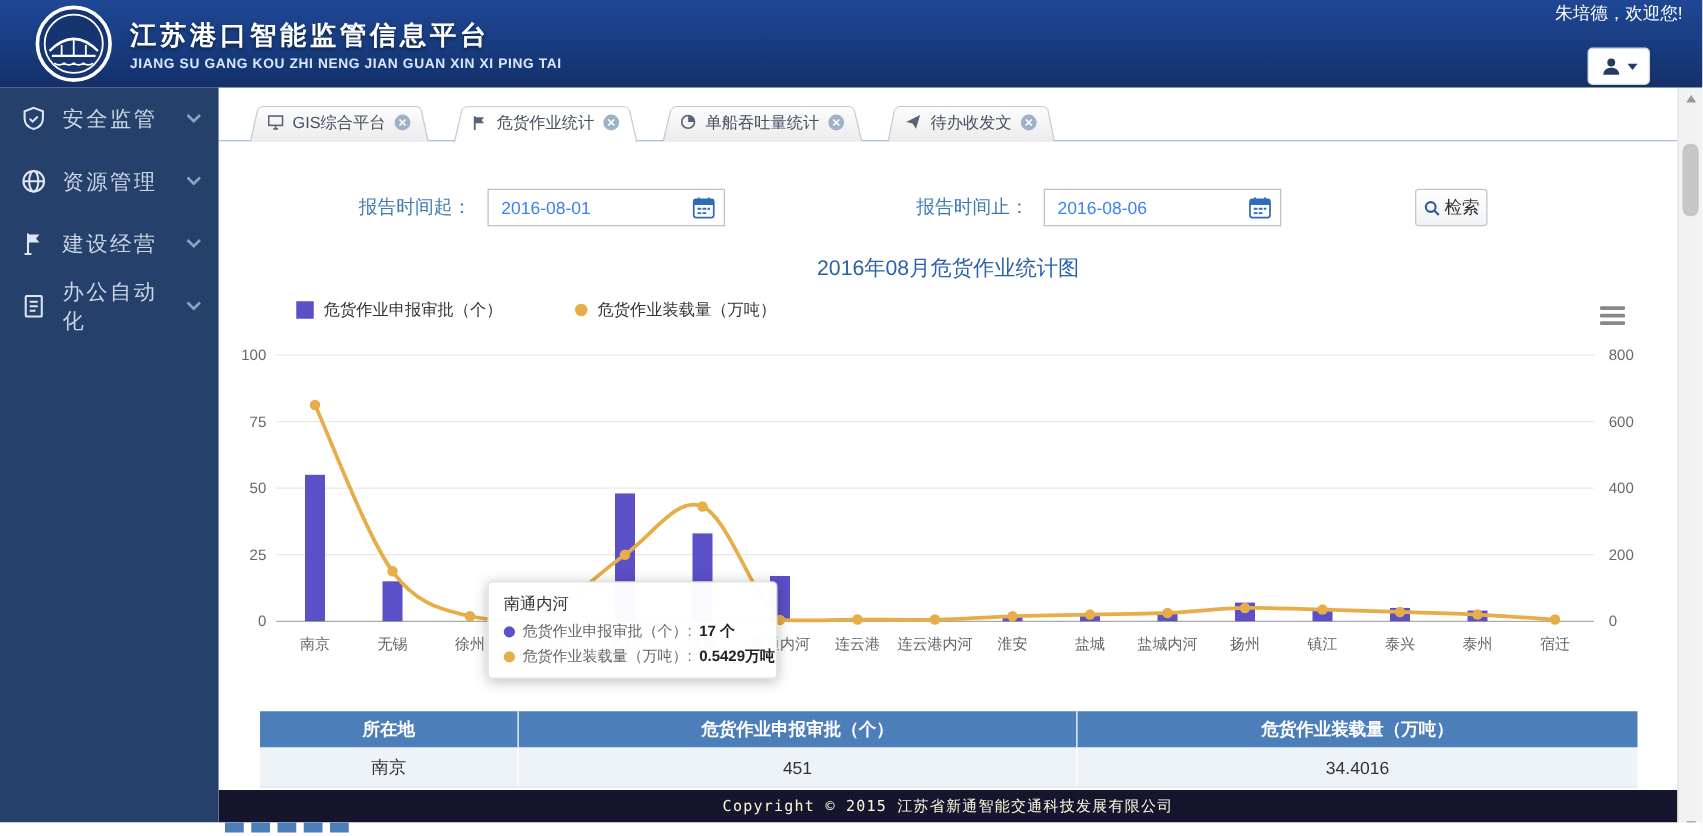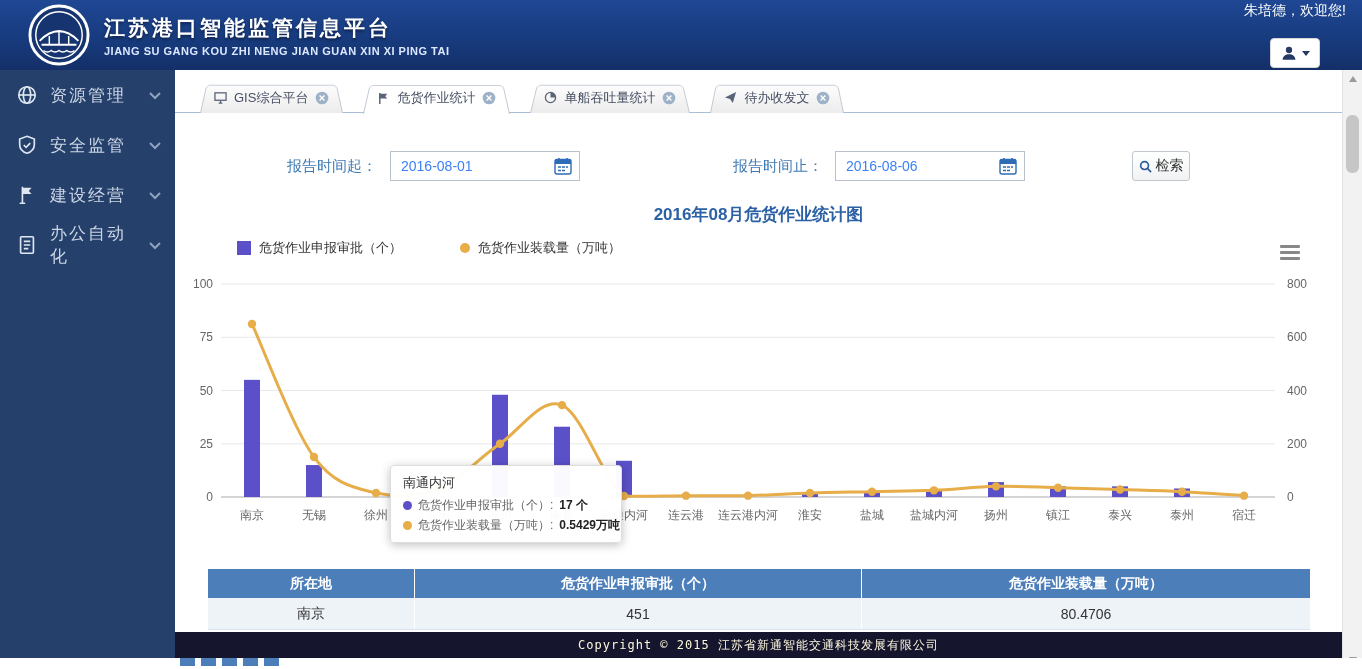--- a/index.html
+++ b/index.html
@@ -48,21 +48,21 @@
   .f-label.l1 { left:112px; } .f-label.l2 { left:558px; }
   .date-input { position:absolute; top:0; height:30px; width:190px; border:1px solid #b9c2cb; background:#fff; display:flex; align-items:center; }
   .date-input.d1 { left:215px; } .date-input.d2 { left:660px; }
   .date-value { flex:1; padding-left:10px; font-size:14px; color:#3b82f6; }
   .cal-btn { width:32px; height:28px; display:flex; align-items:center; justify-content:center; cursor:pointer; }
   .search-btn { position:absolute; left:957px; top:0; width:58px; height:30px; border:1px solid #c0c6cc; border-radius:3px;
     background:linear-gradient(#ffffff,#f0f2f4); display:flex; align-items:center; justify-content:center; gap:4px;
     font-size:14px; color:#333; cursor:pointer; }
 
   
-  .chart-title { margin-top:22px; text-align:center; font-size:17px; font-weight:bold; color:#2c61a5; }
+  .chart-title { margin-top:22px; text-align:center; font-size:17px; font-weight:normal; color:#2c61a5; }
   .legend { margin-top:14px; margin-left:62px; display:flex; gap:58px; align-items:center; height:16px; }
   .legend-item { display:flex; align-items:center; gap:8px; font-size:13px; color:#333; cursor:pointer; }
   .sw-bar { width:14px; height:14px; background:#5b50c8; }
   .sw-dot { width:10px; height:10px; border-radius:50%; background:#e6ad49; }
   .toolbox { position:absolute; right:42px; top:172px; width:20px; cursor:pointer; }
   .toolbox div { height:3px; background:#888; margin:3px 0; border-radius:1px; }
 
   
   .chart-wrap { position:relative; margin:20px 0 0 18px; width:1150px; height:250px; }
   .chart-wrap svg text.ax { font-size:12px; fill:#666; }
@@ -122,37 +122,37 @@
           <path d="M3.5 21c0-4.8 3.9-7.4 8.5-7.4s8.5 2.6 8.5 7.4z"></path>
       </svg>
       <span class="caret"></span>
     </div>
   </div>
 </div>
 
 <div class="sidebar">
   <div class="side-item">
     <svg width="22" height="22" viewBox="0 0 24 24" fill="none" stroke="#dfe7f2" stroke-width="1.8">
+      <path d="M12 2.5l8 3v6c0 5-3.5 8.2-8 9.5-4.5-1.3-8-4.5-8-9.5v-6z"></path>
+        <path d="M8.5 12l2.5 2.5 4.5-4.5"></path>
+    </svg>
+    <span class="side-label">安全监管</span>
+    <span class="side-chev">
+      <svg width="12" height="8" viewBox="0 0 12 8" fill="none" stroke="currentColor" stroke-width="2">
+          <path d="M1 1l5 5 5-5"></path>
+        </svg>
+    </span>
+  </div>
+  <div class="side-item">
+    <svg width="22" height="22" viewBox="0 0 24 24" fill="none" stroke="#dfe7f2" stroke-width="1.8">
       <circle cx="12" cy="12" r="9"></circle>
         <ellipse cx="12" cy="12" rx="4" ry="9"></ellipse>
         <path d="M3 12h18"></path>
     </svg>
     <span class="side-label">资源管理</span>
-    <span class="side-chev">
-      <svg width="12" height="8" viewBox="0 0 12 8" fill="none" stroke="currentColor" stroke-width="2">
-          <path d="M1 1l5 5 5-5"></path>
-        </svg>
-    </span>
-  </div>
-  <div class="side-item">
-    <svg width="22" height="22" viewBox="0 0 24 24" fill="none" stroke="#dfe7f2" stroke-width="1.8">
-      <path d="M12 2.5l8 3v6c0 5-3.5 8.2-8 9.5-4.5-1.3-8-4.5-8-9.5v-6z"></path>
-        <path d="M8.5 12l2.5 2.5 4.5-4.5"></path>
-    </svg>
-    <span class="side-label">安全监管</span>
     <span class="side-chev">
       <svg width="12" height="8" viewBox="0 0 12 8" fill="none" stroke="currentColor" stroke-width="2">
           <path d="M1 1l5 5 5-5"></path>
         </svg>
     </span>
   </div>
   <div class="side-item">
     <svg width="22" height="22" viewBox="0 0 24 24" fill="none" stroke="#dfe7f2" stroke-width="1.8">
       <path d="M7 3v18M4 21h6"></path>
         <path d="M7 4h10l-3 3.5 3 3.5H7z" fill="#dfe7f2" stroke="none"></path>
@@ -375,21 +375,21 @@
 
   <div class="data-table">
     <div class="t-head">
       <div>所在地</div>
       <div>危货作业申报审批（个）</div>
       <div>危货作业装载量（万吨）</div>
     </div>
     <div class="t-row">
       <div>南京</div>
       <div>451</div>
-      <div>80.4706</div>
+      <div>34.4016</div>
     </div>
   </div>
 
   <div class="page-footer">
     <span>Copyright © 2015 江苏省新通智能交通科技发展有限公司</span>
   </div>
 </div>
 
 <div class="scrollbar">
   <span class="sb-up"></span>

